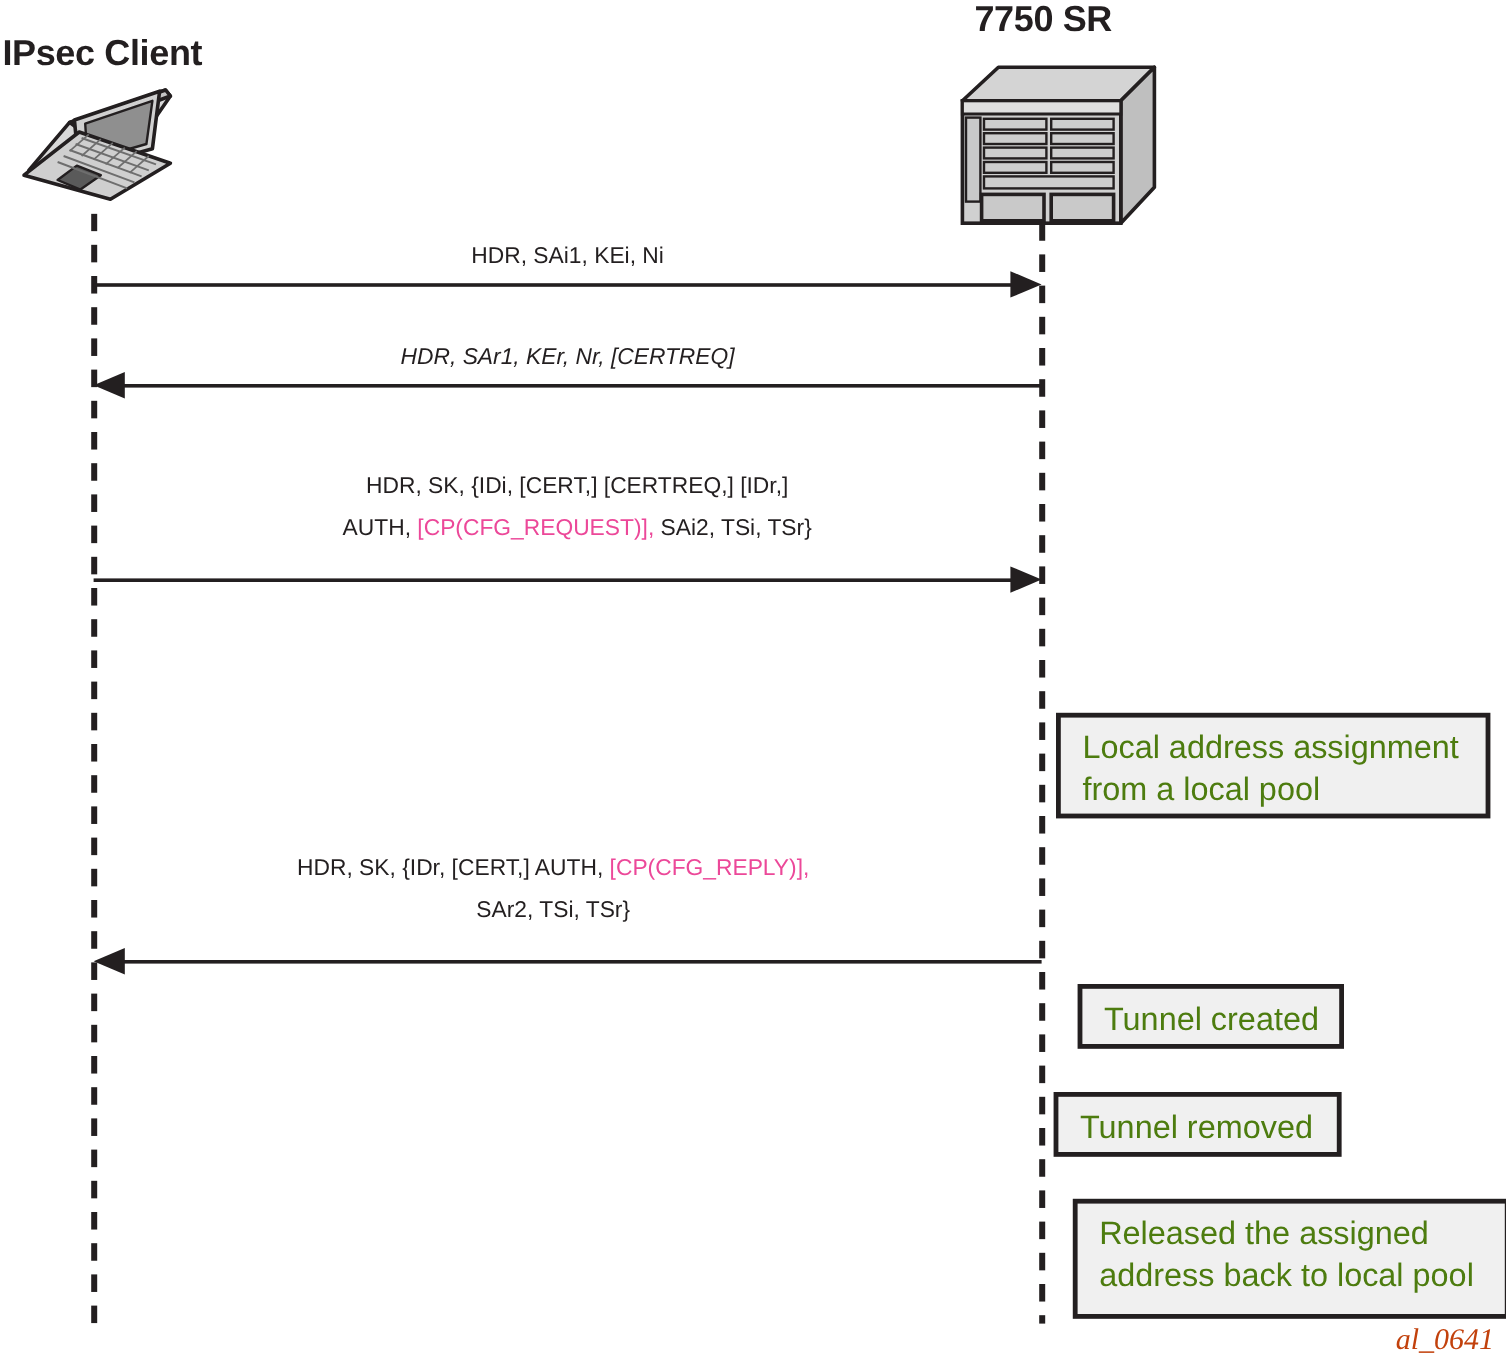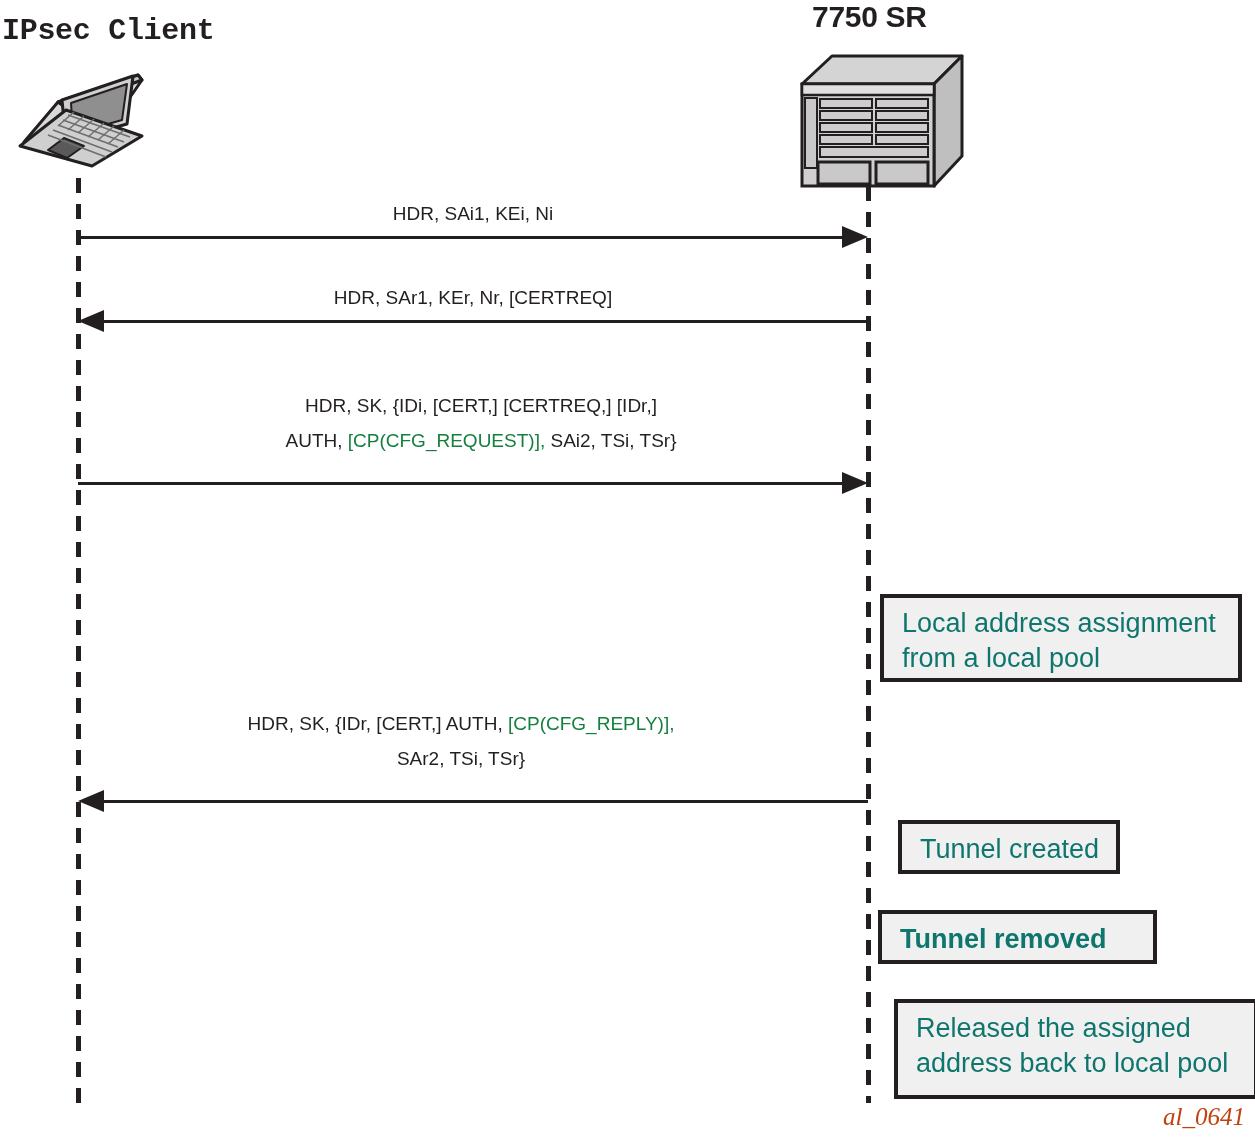--- a/index.html
+++ b/index.html
@@ -21,21 +21,21 @@
 
   
   .endpoint-title {
     position: absolute;
     font-weight: bold;
     font-size: 30px;
     letter-spacing: -0.3px;
     color: #231f20;
     white-space: nowrap;
   }
-  #client-title { left: 2px;  top: 14px; font-family: Liberation Mono, monospace; }
+  #client-title { left: 2px;  top: 28px; }
   #router-title { left: 812px; top: 0px; text-align: center; }
 
   
   .device-icon { position: absolute; }
   #laptop-icon { left: 14px; top: 58px; width: 140px; height: 110px; }
   #router-icon { left: 796px; top: 46px; width: 172px; height: 150px; }
 
   
   .lifeline {
     position: absolute;
@@ -54,21 +54,21 @@
   .message { position: absolute; }
   .message-label {
     position: absolute;
     font-size: 19px;
     line-height: 35px;
     color: #231f20;
     text-align: center;
     white-space: nowrap;
   }
   .message-label .cp {
-    color: #15803d;
+    color: #ec4899;
   }
 
   
   .arrow-line {
     position: absolute;
     height: 3px;
     background: #231f20;
   }
   
   .arrow-head {
@@ -82,21 +82,21 @@
   .arrow-head.left  { border-right: 26px solid #231f20; }
 
   
   .note-box {
     position: absolute;
     box-sizing: border-box;
     border: 4px solid #231f20;
     background: #f0f0f0;
     font-size: 27px;
     line-height: 35px;
-    color: #0f766e;
+    color: #4d7c0f;
     padding: 8px 0 8px 18px;
     text-align: left;
   }
 
   
   #figure-caption {
     position: absolute;
     right: 10px;
     bottom: 6px;
     font-family: "Liberation Serif", serif;
@@ -184,40 +184,40 @@
   <div class="lifeline" id="lifeline-client"></div>
   <div class="lifeline" id="lifeline-router"></div>
 
   <div class="message">
     <div class="message-label" style="left:78px; top:196px; width:790px;">HDR, SAi1, KEi, Ni</div>
     <div class="arrow-line" style="left:78px; top:236px; width:768px;"></div>
     <div class="arrow-head right" style="left:842px; top:226px;"></div>
   </div>
 
   <div class="message">
-    <div class="message-label" style="left:78px; top:280px; width:790px;">HDR, SAr1, KEr, Nr, [CERTREQ]</div>
+    <div class="message-label" style="left:78px; top:280px; width:790px;font-style:italic;">HDR, SAr1, KEr, Nr, [CERTREQ]</div>
     <div class="arrow-line" style="left:100px; top:320px; width:768px;"></div>
     <div class="arrow-head left" style="left:78px; top:310px;"></div>
   </div>
 
   <div class="message">
     <div class="message-label" style="left:86px; top:388px; width:790px;">HDR, SK, {IDi, [CERT,] [CERTREQ,] [IDr,]<br>AUTH, <span class="cp">[CP(CFG_REQUEST)],</span> SAi2, TSi, TSr}</div>
     <div class="arrow-line" style="left:78px; top:482px; width:768px;"></div>
     <div class="arrow-head right" style="left:842px; top:472px;"></div>
   </div>
 
   <div class="note-box" style="left:880px; top:594px; width:362px; height:88px;">Local address assignment<br>from a local pool</div>
 
   <div class="message">
     <div class="message-label" style="left:66px; top:706px; width:790px;">HDR, SK, {IDr, [CERT,] AUTH, <span class="cp">[CP(CFG_REPLY)],</span><br>SAr2, TSi, TSr}</div>
     <div class="arrow-line" style="left:100px; top:800px; width:768px;"></div>
     <div class="arrow-head left" style="left:78px; top:790px;"></div>
   </div>
 
   <div class="note-box" style="left:878px; top:820px; width:222px; height:54px;margin-left:20px;">Tunnel created</div>
 
-  <div class="note-box" style="left:878px; top:910px; width:279px; height:54px;font-weight:bold;">Tunnel removed</div>
+  <div class="note-box" style="left:878px; top:910px; width:240px; height:54px;">Tunnel removed</div>
 
   <div class="note-box" style="left:894px; top:999px; width:364px; height:100px;">Released the assigned<br>address back to local pool</div>
 
   <div id="figure-caption">al_0641</div>
 
 </div>
 
 </body></html>

